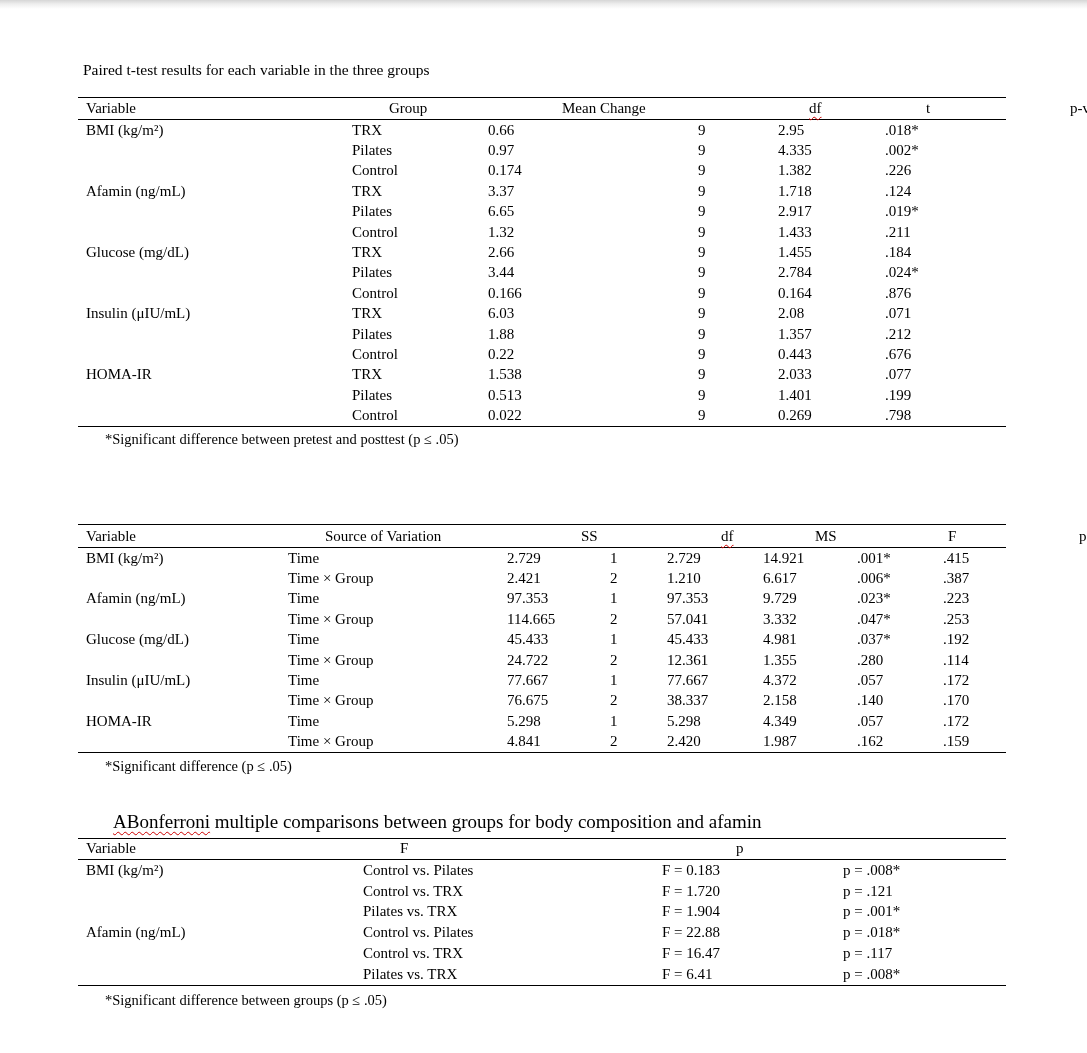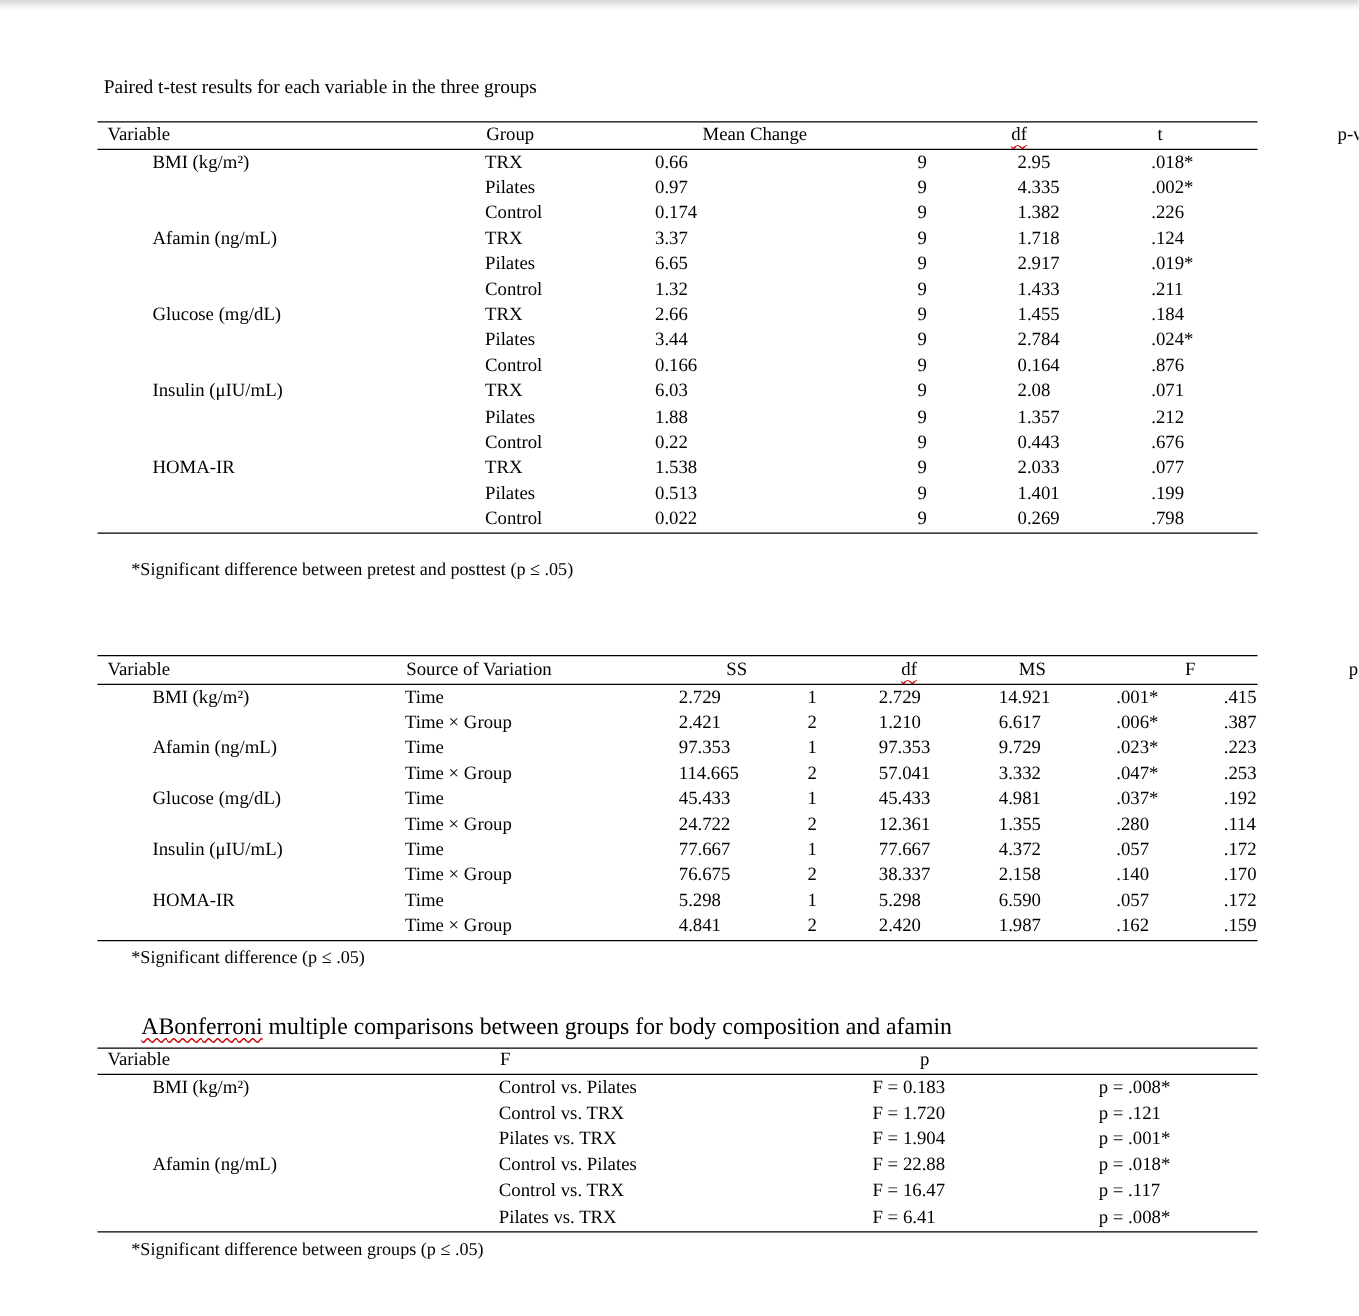--- a/index.html
+++ b/index.html
@@ -32,21 +32,21 @@
     border-top:1.6px solid #000;
     border-bottom:1.6px solid #000;
     font-size:15px;
   }
   .thead {
     display:grid; align-items:end;
     border-bottom:1.1px solid #000;
     padding-bottom:2px;
     gap:37px;
   }
-  .trow { display:grid; align-items:center;margin-left:36px; }
+  .trow { display:grid; align-items:center; }
   .t1 .thead, .t1 .trow { grid-template-columns:274px 136px 210px 80px 107px 121px; }
   .t2 .thead, .t2 .trow { grid-template-columns:210px 219px 103px 57px 96px 94px 86px 63px; }
   .t3 .thead, .t3 .trow { grid-template-columns:285px 299px 181px 163px; }
   .t1 .thead { height:19px; }
   .t2 .thead { height:20px; }
   .t3 .thead { height:18px; }
   .t1 .trow, .t2 .trow { height:20.4px; }
   .t3 .trow { height:20.8px; }
   .cell { white-space:nowrap; overflow:visible; }
   .cell:first-child { padding-left:8px; }
@@ -210,21 +210,21 @@
           <div class="cell"></div>
           <div class="cell">Control</div>
           <div class="cell">0.022</div>
           <div class="cell">9</div>
           <div class="cell">0.269</div>
           <div class="cell">.798</div>
         </div>
       </div>
   </div>
 
-  <div class="footnote" style="top:448px;">*Significant difference between pretest and posttest (p ≤ .05)</div>
+  <div class="footnote" style="top:431px;">*Significant difference between pretest and posttest (p ≤ .05)</div>
 
 
   <div class="tbl t2" style="top:524px;">
     <div class="thead">
       <div class="cell">Variable</div>
       <div class="cell">Source of Variation</div>
       <div class="cell">SS</div>
       <div class="cell"><span class="sq">df</span></div>
       <div class="cell">MS</div>
       <div class="cell">F</div>
@@ -320,21 +320,21 @@
           <div class="cell">.140</div>
           <div class="cell">.170</div>
         </div>
 
         <div class="trow">
           <div class="cell">HOMA-IR</div>
           <div class="cell">Time</div>
           <div class="cell">5.298</div>
           <div class="cell">1</div>
           <div class="cell">5.298</div>
-          <div class="cell">6.590</div>
+          <div class="cell">4.349</div>
           <div class="cell">.057</div>
           <div class="cell">.172</div>
         </div>
 
         <div class="trow">
           <div class="cell"></div>
           <div class="cell">Time × Group</div>
           <div class="cell">4.841</div>
           <div class="cell">2</div>
           <div class="cell">2.420</div>

